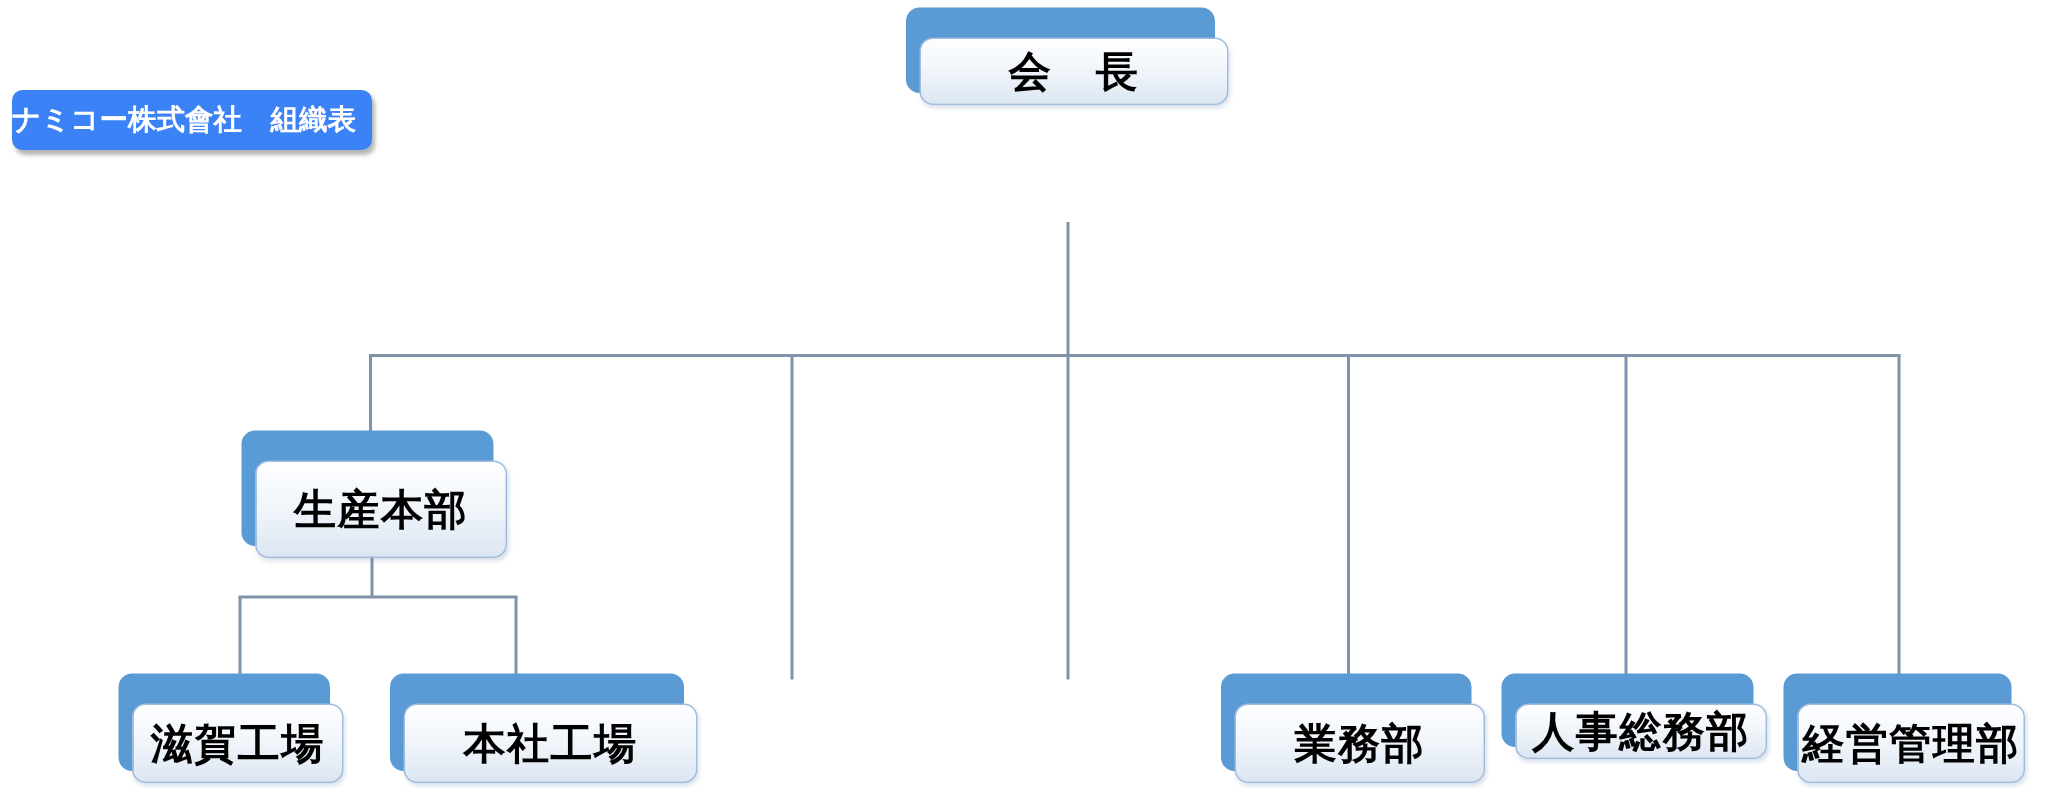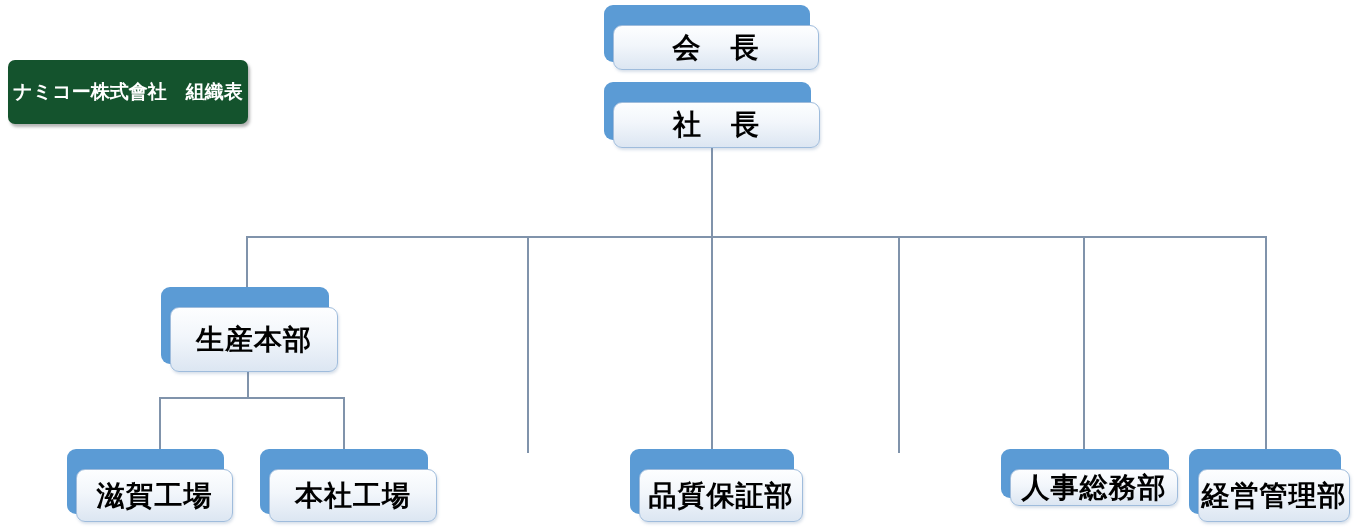--- a/index.html
+++ b/index.html
@@ -28,23 +28,23 @@
     box-shadow:1px 2px 3px rgba(100,130,170,0.25);
     margin-top:12px;
   }
   .node .lbl {
     font-weight:bold; font-size:28px; color:#000000;
     letter-spacing:1px; white-space:nowrap; line-height:1;
   }
 
   
   .title-box {
-    position:absolute; left:8px; top:60px; width:240px; height:64px;
-    background:#14532d; border-radius:7px;
-    display:flex; align-items:center; justify-content:center;
+    position:absolute; left:8px; top:60px; width:240px; height:40px;
+    background:#3b82f6; border-radius:7px;
+    display:flex; align-items:center; 
     box-shadow:2px 3px 3px rgba(90,90,90,0.45);
   }
   .title-box .ttl {
     color:#ffffff; font-weight:bold; font-size:19px; white-space:nowrap;
   }
 </style>
 </head>
 <body>
 
 <div class="canvas">
@@ -66,56 +66,50 @@
     <span class="ttl">ナミコー株式會社　組織表</span>
   </div>
 
   <div class="node" style="left:613px;top:13px;width:206px;height:57px">
     <div class="accent"></div>
     <div class="face">
       <span class="lbl">会　長</span>
     </div>
   </div>
 
-  <div class="node" style="left:613px;top:90px;width:207px;height:58px">
-    <div class="accent"></div>
-    <div class="face">
-      <span class="lbl">社　長</span>
-    </div>
-  </div>
 
   <div class="node" style="left:170px;top:295px;width:168px;height:77px">
     <div class="accent"></div>
     <div class="face">
       <span class="lbl">生産本部</span>
     </div>
   </div>
 
-  <div class="node" style="left:76px;top:457px;width:157px;height:65px">
+  <div class="node" style="left:88px;top:457px;width:141px;height:65px">
     <div class="accent"></div>
     <div class="face">
       <span class="lbl">滋賀工場</span>
     </div>
   </div>
 
-  <div class="node" style="left:269px;top:457px;width:168px;height:65px">
+  <div class="node" style="left:269px;top:457px;width:196px;height:65px">
     <div class="accent"></div>
     <div class="face">
       <span class="lbl">本社工場</span>
     </div>
   </div>
 
 
-  <div class="node" style="left:639px;top:457px;width:164px;height:65px">
+
+  <div class="node" style="left:823px;top:457px;width:167px;height:65px">
     <div class="accent"></div>
     <div class="face">
-      <span class="lbl">品質保証部</span>
+      <span class="lbl">業務部</span>
     </div>
   </div>
-
 
   <div class="node" style="left:1010px;top:457px;width:168px;height:49px">
     <div class="accent"></div>
     <div class="face">
       <span class="lbl">人事総務部</span>
     </div>
   </div>
 
   <div class="node" style="left:1198px;top:457px;width:152px;height:65px">
     <div class="accent"></div>

